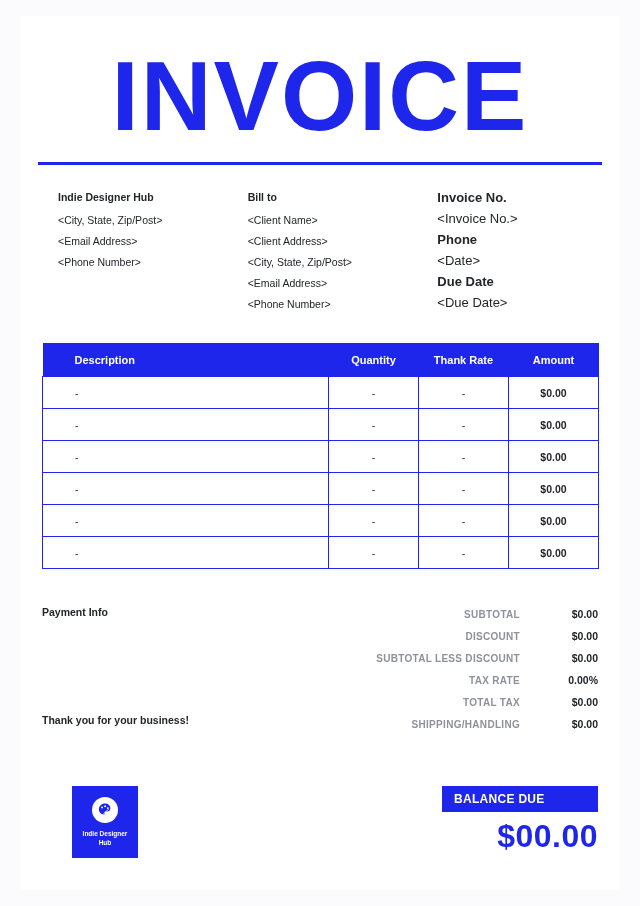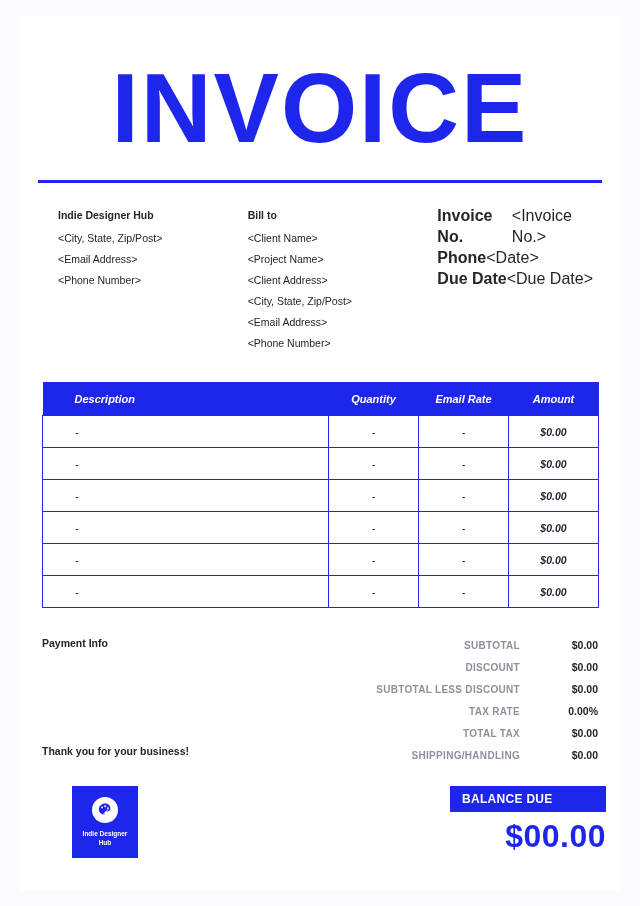--- a/index.html
+++ b/index.html
@@ -24,21 +24,21 @@
     left: 20px;
     top: 16px;
     width: 600px;
     height: 874px;
     background: #ffffff;
     box-sizing: border-box;
   }
 
   
   .title {
-    margin: 16px;
+    margin: 4px;
     padding: 22px 18px 0 18px;
     font-size: 98px;
     line-height: 1.12;
     letter-spacing: 2px;
     font-weight: 700;
     color: #1f26ec;
     text-align: center;
     white-space: nowrap;
   }
   .title-rule {
@@ -63,34 +63,34 @@
   .col-meta { width: 166px; }
   .info-col .heading {
     font-weight: 700;
     margin-bottom: 2px;
   }
   .info-col .line {
     white-space: nowrap;
   }
   .meta-row {
     display: flex;
-    justify-content: flex-start;
-    font-size: 16px;
+    justify-content: space-between;
+    font-size: 13px;
     line-height: 21px;
+    flex-direction: column;
   }
   .meta-label { font-weight: 700; }
   .meta-value { color: #23252b; }
 
   
   .table {
-    margin: 28px 22px 4px 22px;
+    margin: 28px 22px 12px 22px;
     border-collapse: collapse;
     width: 556px;
     table-layout: fixed;
-    font-style: italic;
   }
   .table thead th {
     background: #1f26ec;
     color: #ffffff;
     font-size: 11px;
     font-weight: 700;
     height: 34px;
     text-align: center;
     padding: 0 10px;
     box-sizing: border-box;
@@ -161,21 +161,21 @@
     text-align: right;
     font-weight: 700;
     color: #23252b;
     font-size: 10.5px;
   }
 
   
   .footer {
     position: absolute;
     left: 22px;
-    right: 14px;
+    right: 22px;
     bottom: 22px;
     height: 82px;
   }
   .logo {
     position: absolute;
     left: 30px;
     top: 0;
     width: 66px;
     height: 72px;
     background: #1f26ec;
@@ -243,21 +243,20 @@
       <div class="info-col col-from">
         <div class="heading">Indie Designer Hub</div>
         <div class="line">&lt;City, State, Zip/Post&gt;</div>
         <div class="line">&lt;Email Address&gt;</div>
         <div class="line">&lt;Phone Number&gt;</div>
       </div>
 
       <div class="info-col col-bill">
         <div class="heading">Bill to</div>
         <div class="line">&lt;Client Name&gt;</div>
-        <div class="line">&lt;Project Name&gt;</div>
         <div class="line">&lt;Client Address&gt;</div>
         <div class="line">&lt;City, State, Zip/Post&gt;</div>
         <div class="line">&lt;Email Address&gt;</div>
         <div class="line">&lt;Phone Number&gt;</div>
       </div>
 
       <div class="info-col col-meta">
         <div class="meta-row">
           <span class="meta-label">Invoice No.</span>
           <span class="meta-value">&lt;Invoice No.&gt;</span>
@@ -272,21 +271,21 @@
         </div>
       </div>
 
     </div>
 
     <table class="table">
       <thead>
         <tr>
           <th class="desc c-desc">Description</th>
           <th class="c-qty">Quantity</th>
-          <th class="c-rate">Email Rate</th>
+          <th class="c-rate">Thank Rate</th>
           <th class="c-amt">Amount</th>
         </tr>
       </thead>
       <tbody>
         <tr>
           <td class="desc">-</td>
           <td>-</td>
           <td>-</td>
           <td class="amount">$0.00</td>
         </tr>

